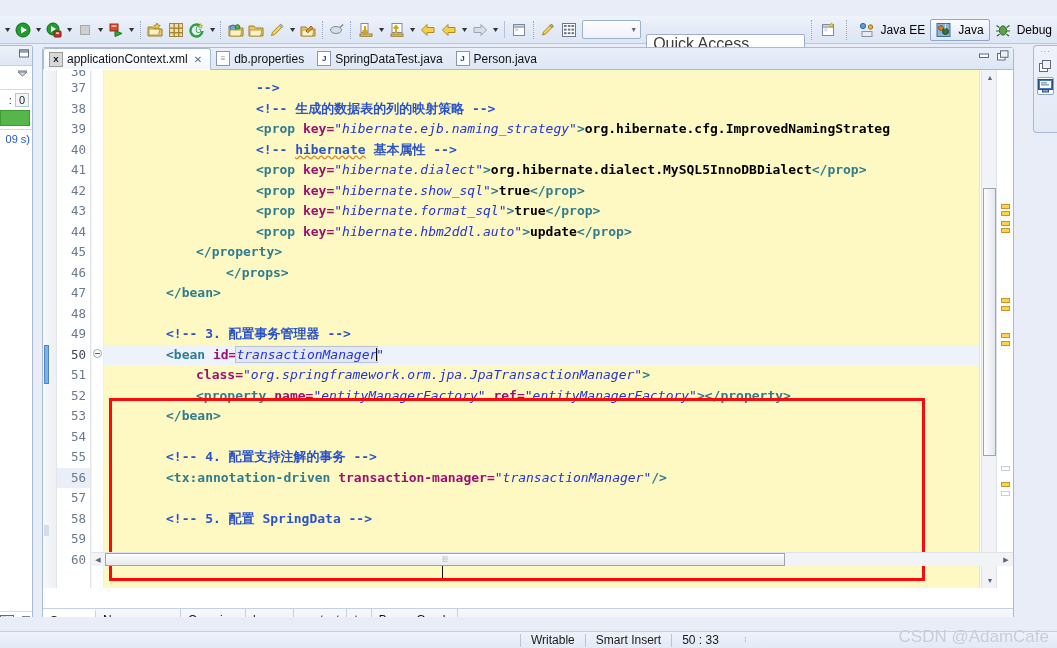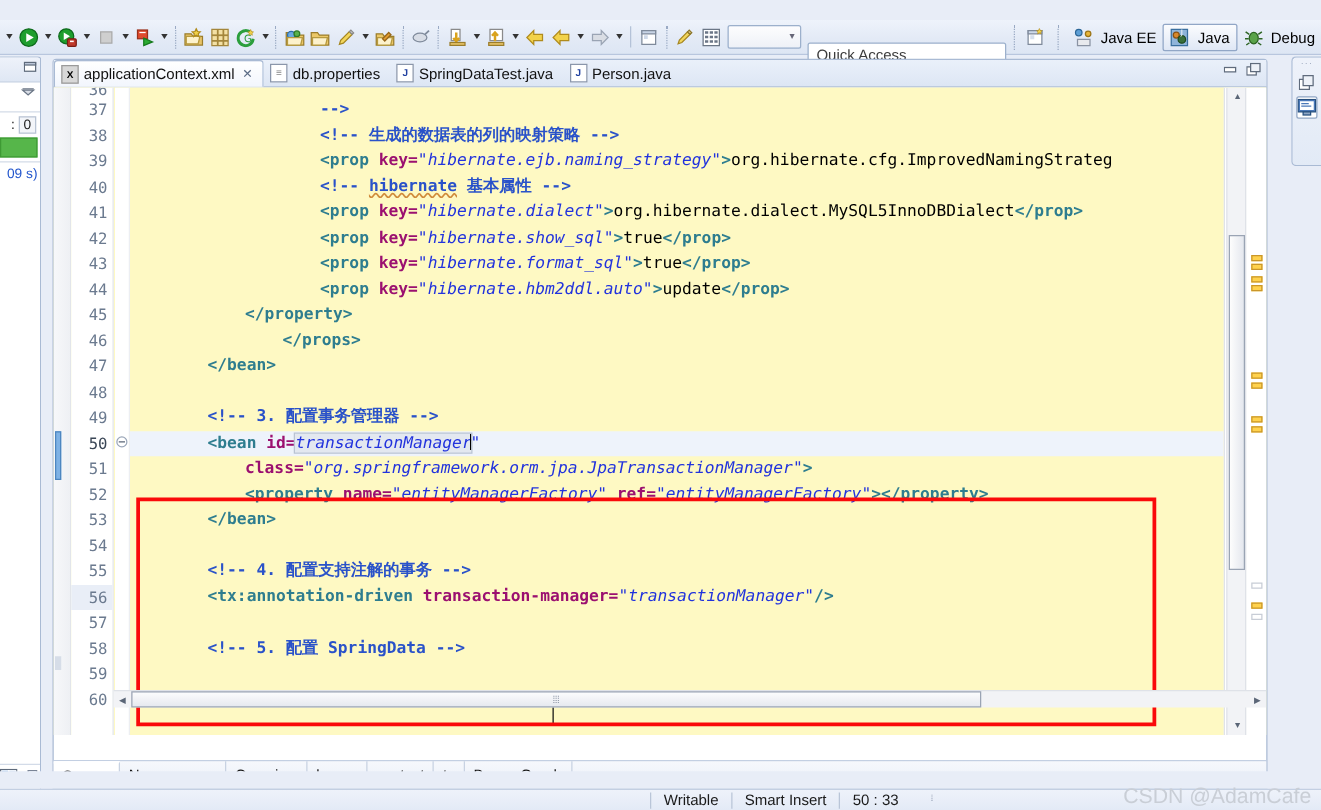--- a/index.html
+++ b/index.html
@@ -60,21 +60,21 @@
     background: linear-gradient(to bottom,#fdfdfe,#eef1f7);
     border: 1px solid #9cb0cc; border-radius: 2px;
     display: flex; align-items: center; justify-content: flex-end;
     padding-right: 3px; font-size: 8px; color: #556;
   }
   .combo::after { content:"▼"; font-size:7px; color:#667; }
   .quick-access {
     width: 168px; height: 19px; margin-left: 5px;
     background: #fff; border: 1px solid #9cb0cc; border-radius: 2px;
     display: flex; align-items: center; padding-left: 6px;
-    font-size: 12px; color: #3b3b3b; margin-top: 28px;
+    font-size: 16px; color: #3b3b3b; margin-top: 28px;
   }
   .persp-sep { width: 2px; height: 20px; border-left: 1px dotted #98a8c2; margin: 0 6px; }
   .persp-btn {
     height: 22px; display: flex; align-items: center; gap: 6px;
     padding: 0 5px; font-size: 12px; white-space: nowrap;
   }
   .persp-btn.active {
     background: linear-gradient(to bottom,#fbfcfe,#dfe7f5);
     border: 1px solid #91a6c6; border-radius: 2px;
   }
@@ -200,21 +200,21 @@
     height: 20.5px; line-height: 20.5px; white-space: pre;
     padding-left: 2px;
   }
   .cl.cur { background: #eef3fb; }
 
   
   .tg   { color: #2e7d8f; font-weight: bold; }   
   .at   { color: #9b1070; font-weight: bold; }   
   .st   { color: #2233dd; font-style: italic; }  
   .cm   { color: #2a52c9; font-weight: bold; }   
-  .tx   { color: #000; font-weight: normal; }      
+  .tx   { color: #000; font-weight: bold; }      
   .sqw  { text-decoration: underline; text-decoration-style: wavy; text-decoration-color:#d08b3a; }
 
   .caret {
     display:inline-block; width:1px; height:13px; background:#000;
     vertical-align:-2px; margin: 0 -1px;
   }
   .selbox { background: #e3e8f0; outline: 1px solid #b9c3d2; }
 
   
   .fold {

